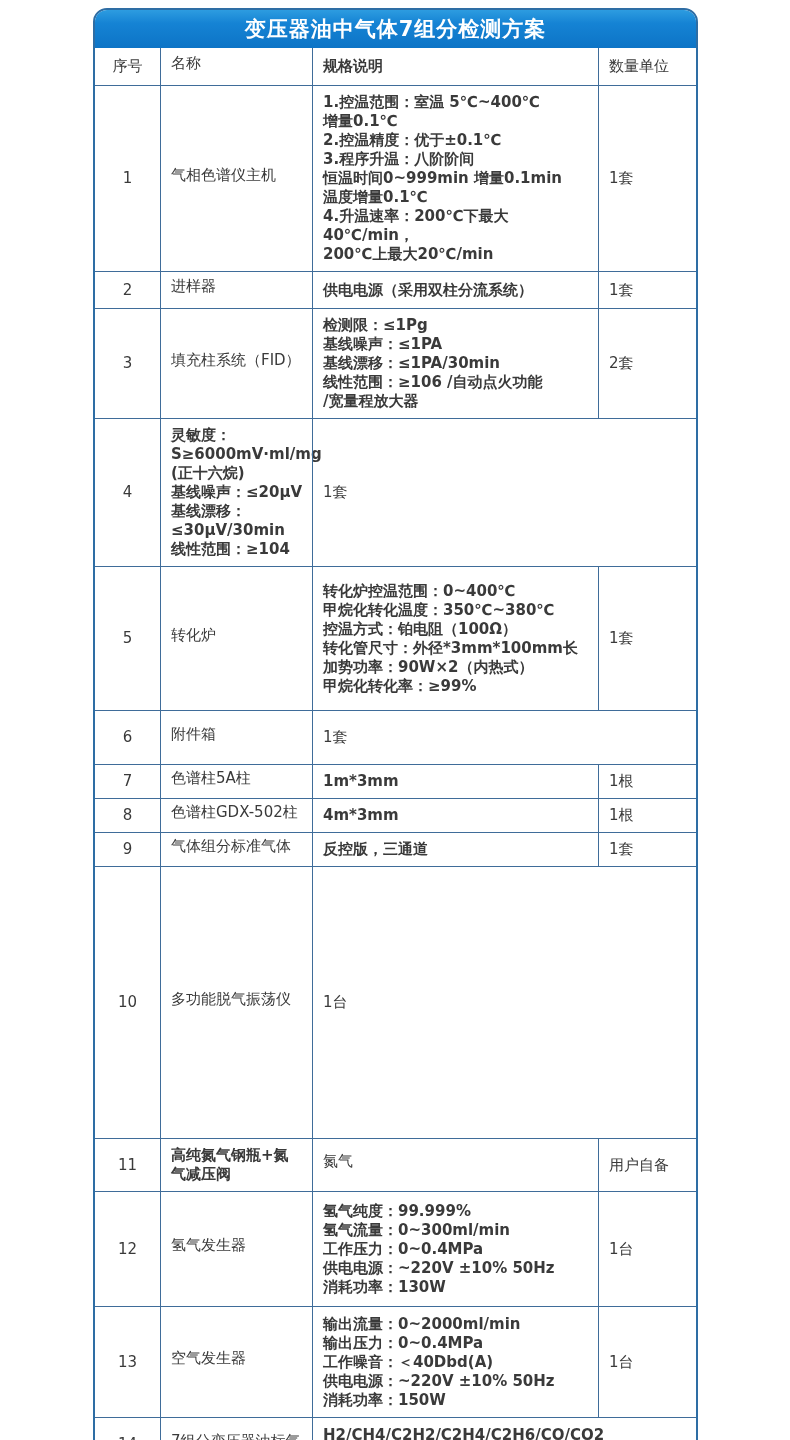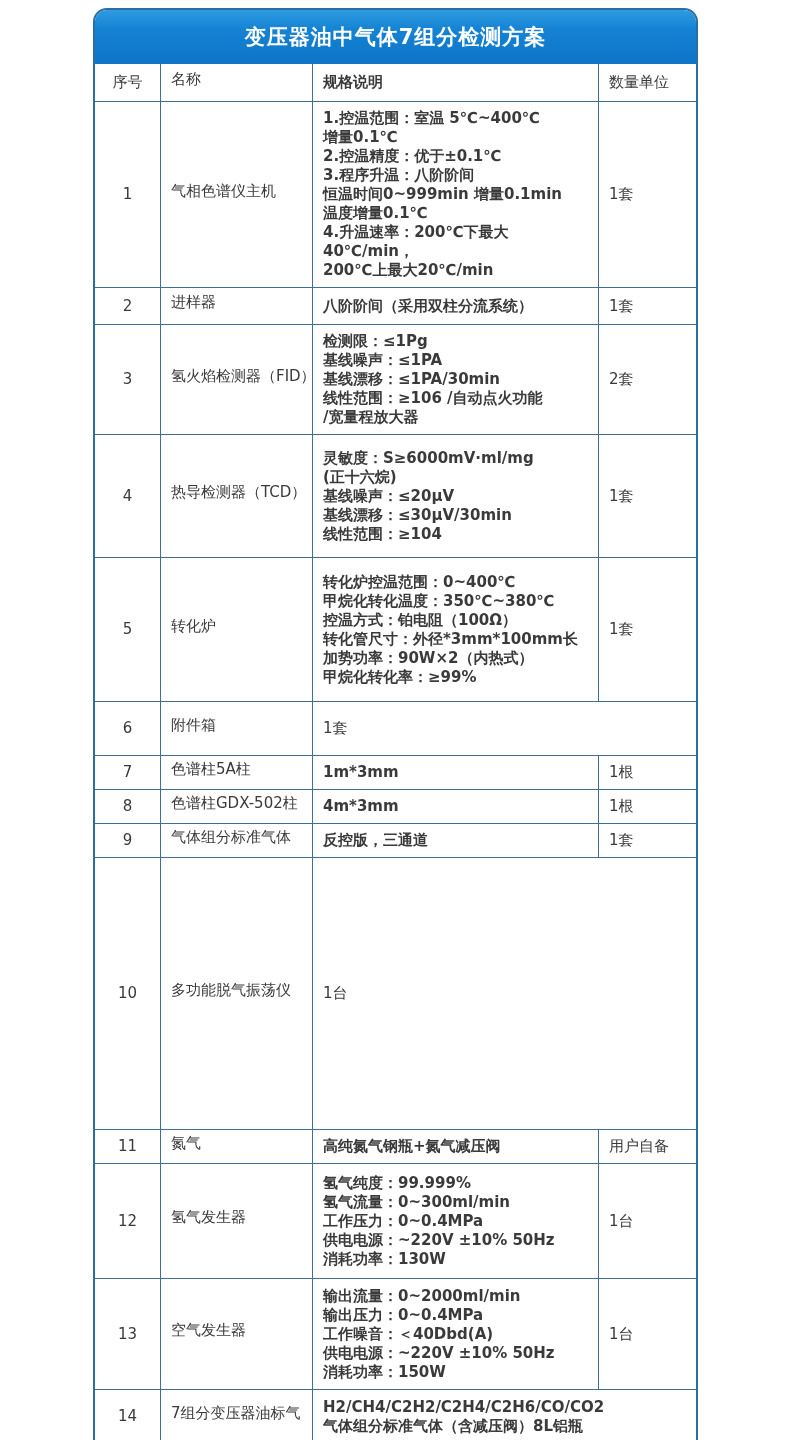--- a/index.html
+++ b/index.html
@@ -5,21 +5,21 @@
   * { margin:0; padding:0; box-sizing:border-box; }
   html,body { width:790px; background:#ffffff; font-family:"DejaVu Sans","Liberation Sans",sans-serif; }
   body { height:1440px; position:relative; }
 
   .spec-table {
     position:absolute; left:93px; top:8px; width:605px;
     border:2px solid #2e6da4; border-radius:14px; overflow:hidden;
     background:#ffffff; color:#3a3a3a;
   }
   .title-bar {
-    height:54px; display:flex; align-items:center; justify-content:center;
+    height:38px; display:flex; align-items:center; justify-content:center;
     background:linear-gradient(180deg,#2d9ce0 0%,#1583d4 35%,#0d74c6 100%);
     color:#ffffff; font-size:21px; font-weight:bold; letter-spacing:1px;
   }
   .trow {
     display:grid; grid-template-columns:65px 152px 286px 98px;
     border-top:1px solid #3f6c99;
   }
   .trow.header-row { border-top:none; font-size:16px; }
   .cell {
     display:flex; align-items:center;
@@ -62,38 +62,37 @@
 恒温时间0~999min 增量0.1min
 温度增量0.1℃
 4.升温速率：200℃下最大40℃/min，
 200℃上最大20℃/min</div>
     <div class="cell">1套</div>
   </div>
 
   <div class="trow r2">
     <div class="cell">2</div>
     <div class="cell name">进样器</div>
-    <div class="cell spec">八阶阶间（采用双柱分流系统）</div>
+    <div class="cell spec">供电电源（采用双柱分流系统）</div>
     <div class="cell">1套</div>
   </div>
 
   <div class="trow r3">
     <div class="cell">3</div>
-    <div class="cell name">氢火焰检测器（FID）</div>
+    <div class="cell name">填充柱系统（FID）</div>
     <div class="cell spec">检测限：≤1Pg
 基线噪声：≤1PA
 基线漂移：≤1PA/30min
 线性范围：≥106 /自动点火功能
 /宽量程放大器</div>
     <div class="cell">2套</div>
   </div>
 
   <div class="trow r4">
     <div class="cell">4</div>
-    <div class="cell name">热导检测器（TCD）</div>
     <div class="cell spec">灵敏度：S≥6000mV·ml/mg
 (正十六烷)
 基线噪声：≤20μV
 基线漂移：≤30μV/30min
 线性范围：≥104</div>
     <div class="cell">1套</div>
   </div>
 
   <div class="trow r5">
     <div class="cell">5</div>
@@ -135,22 +134,22 @@
   </div>
 
   <div class="trow r10">
     <div class="cell">10</div>
     <div class="cell name">多功能脱气振荡仪</div>
     <div class="cell">1台</div>
   </div>
 
   <div class="trow r11">
     <div class="cell">11</div>
+    <div class="cell spec">高纯氮气钢瓶+氮气减压阀</div>
     <div class="cell name">氮气</div>
-    <div class="cell spec">高纯氮气钢瓶+氮气减压阀</div>
     <div class="cell">用户自备</div>
   </div>
 
   <div class="trow r12">
     <div class="cell">12</div>
     <div class="cell name">氢气发生器</div>
     <div class="cell spec">氢气纯度：99.999%
 氢气流量：0~300ml/min
 工作压力：0~0.4MPa
 供电电源：~220V ±10% 50Hz

